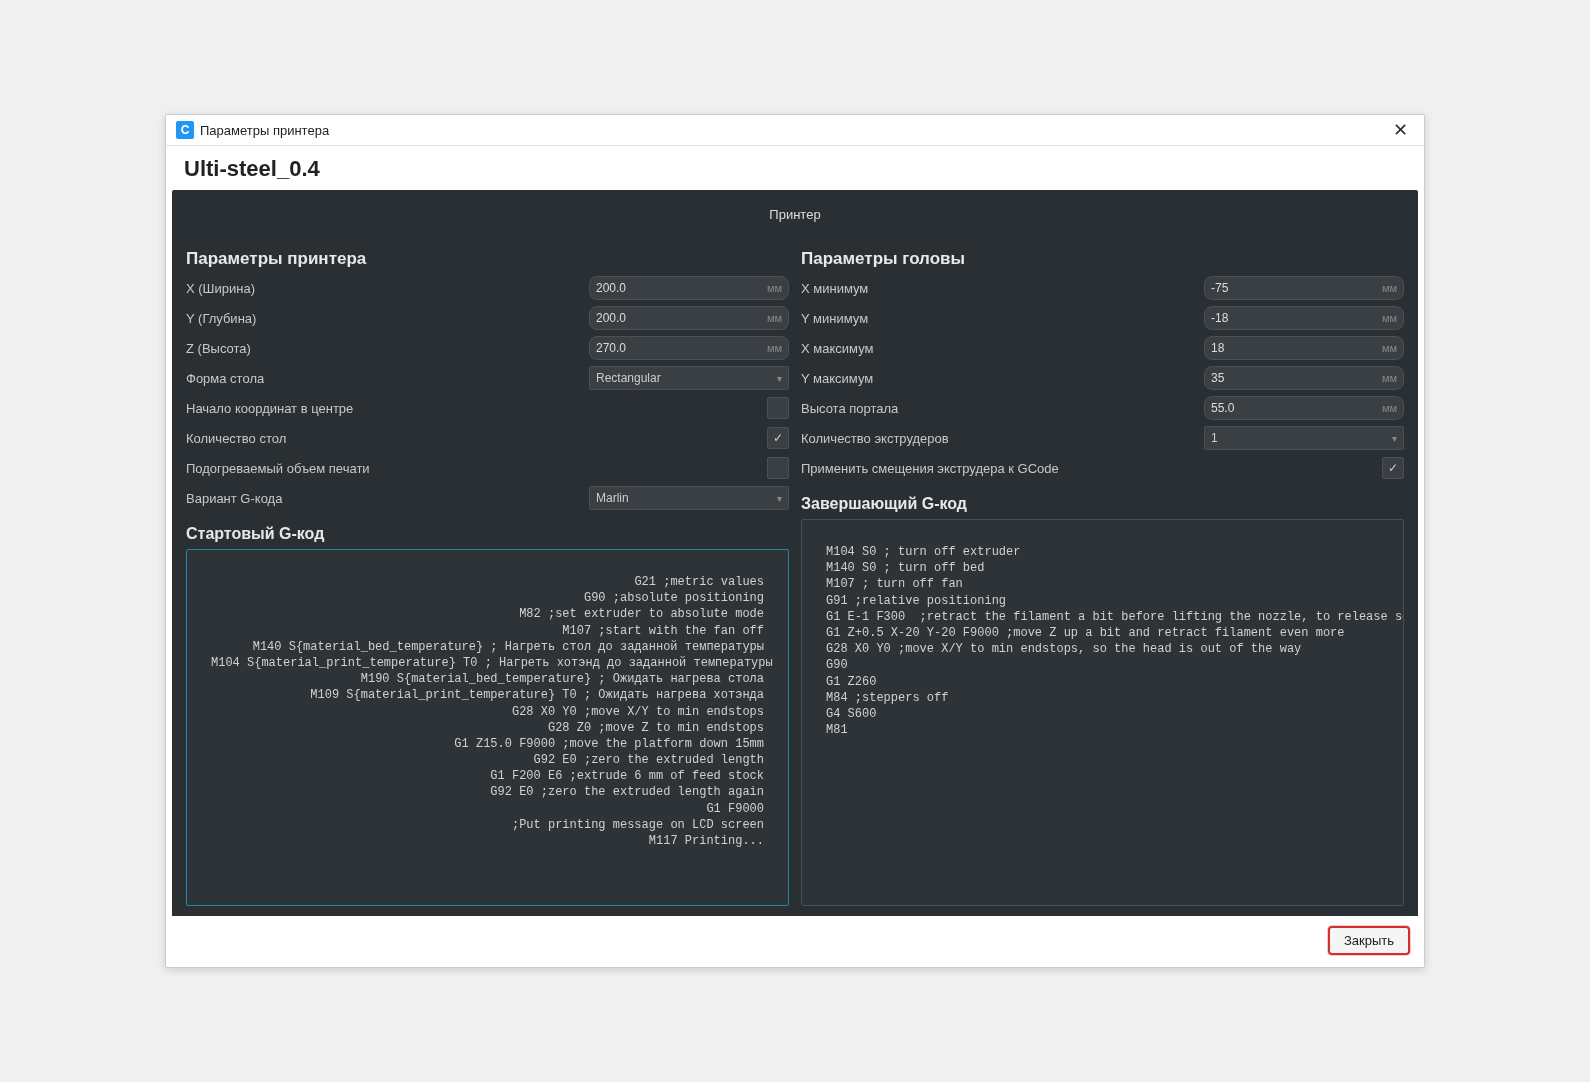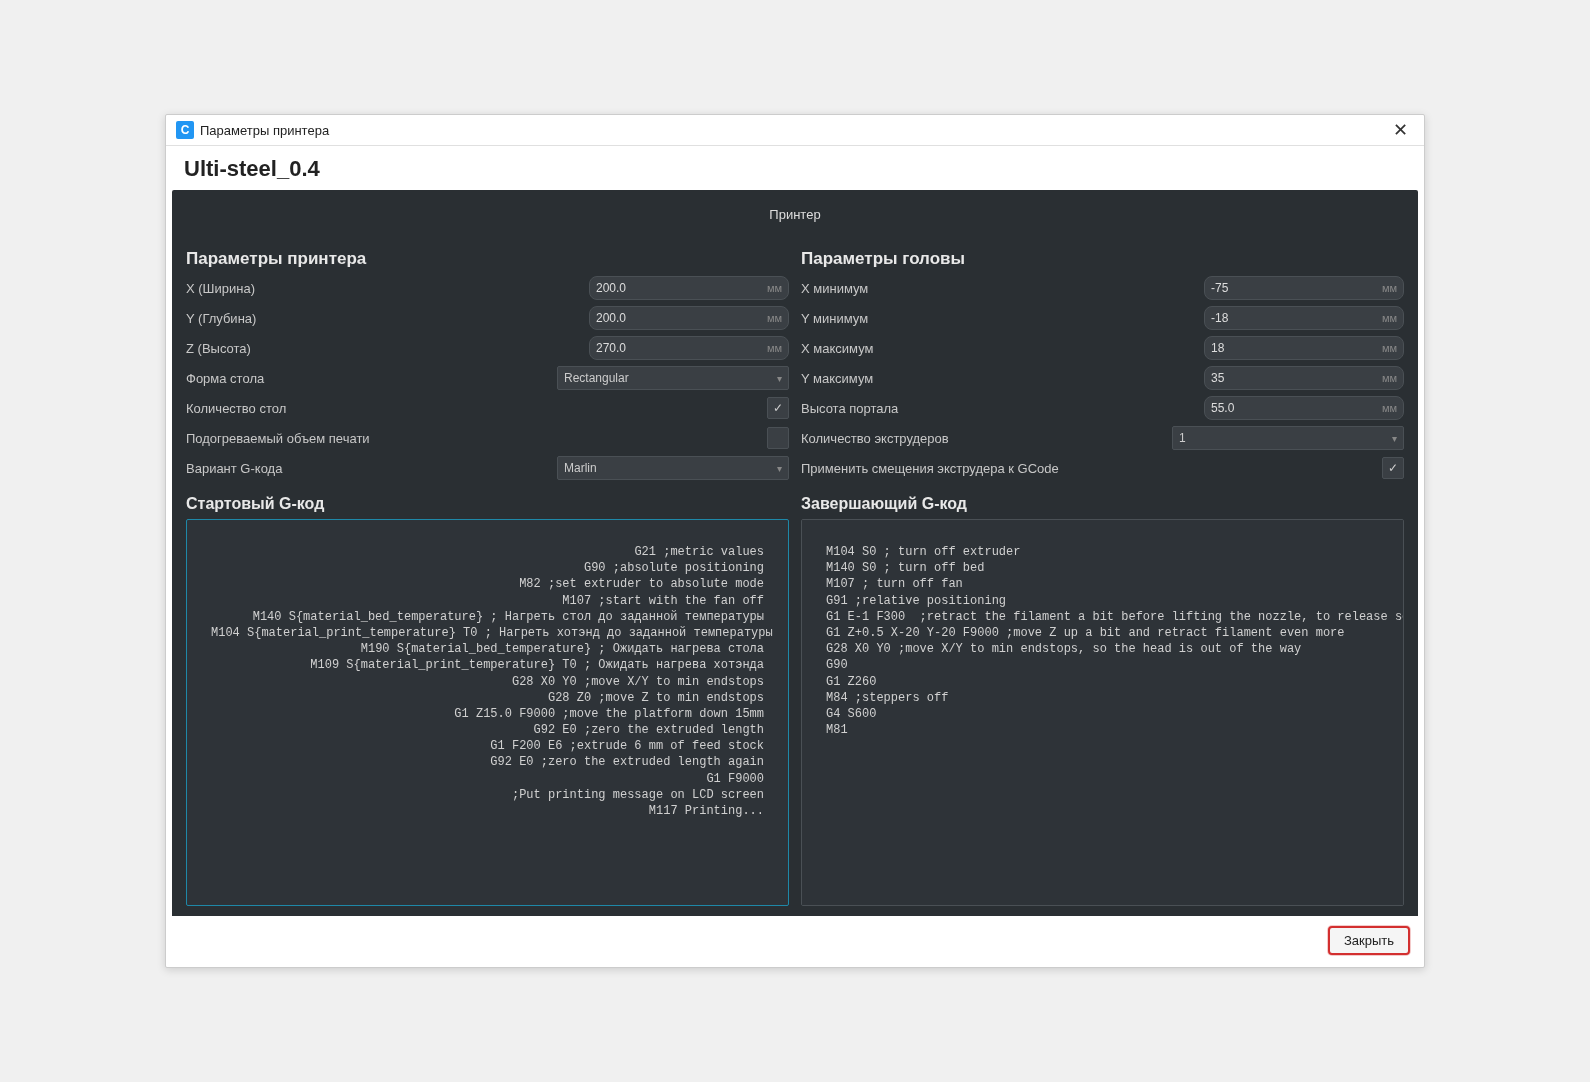--- a/index.html
+++ b/index.html
@@ -115,21 +115,21 @@
   outline: none;
 }
 .row-unit {
   font-size: 11px;
   color: #888;
   padding: 0 6px;
   display: flex;
   align-items: center;
 }
 .row-select {
-  width: 232px;
+  width: 200px;
   height: 24px;
   background: #3a3f44;
   border: 1px solid #4a5055;
   border-radius: 2px;
   color: #ccc;
   font-size: 12px;
   padding: 0 6px;
   display: flex;
   align-items: center;
   justify-content: space-between;
@@ -235,20 +235,24 @@
       </div>
 
       <div class="row">
         <div class="row-label">Форма стола</div>
         <div class="row-select">
           <span>Rectangular</span>
           <span class="chev">▾</span>
         </div>
       </div>
 
+      <div class="row">
+        <div class="row-label">Начало координат в центре</div>
+        <div class="row-check"></div>
+      </div>
 
       <div class="row">
         <div class="row-label">Количество стол</div>
         <div class="row-check">✓</div>
       </div>
 
       <div class="row">
         <div class="row-label">Подогреваемый объем печати</div>
         <div class="row-check"></div>
       </div>

